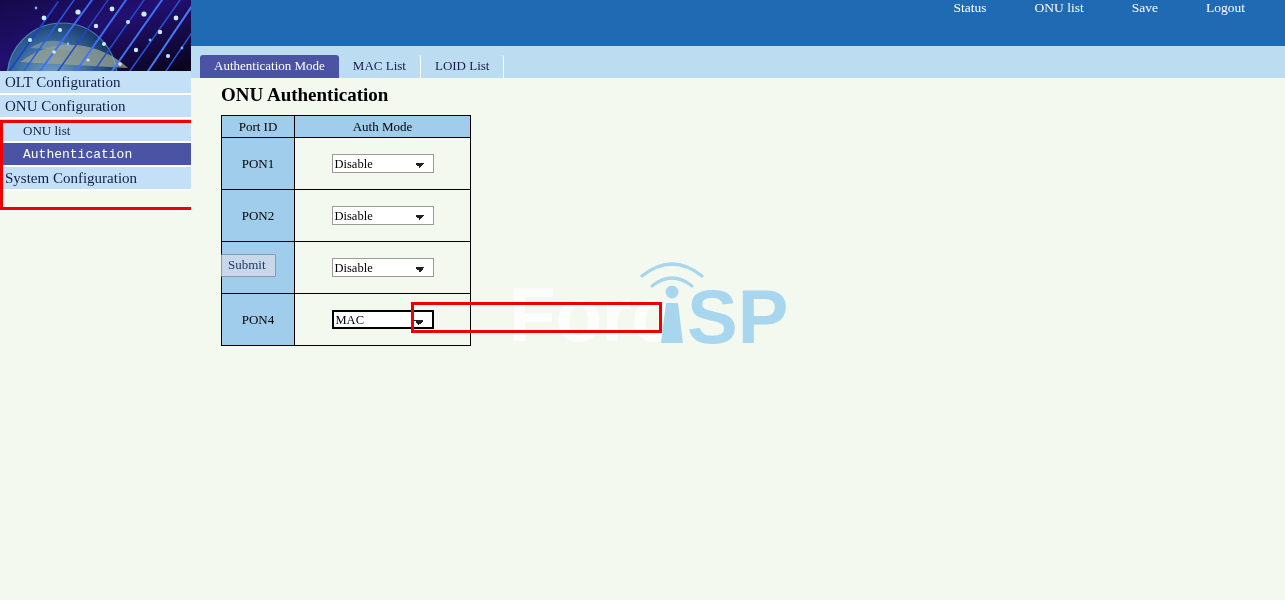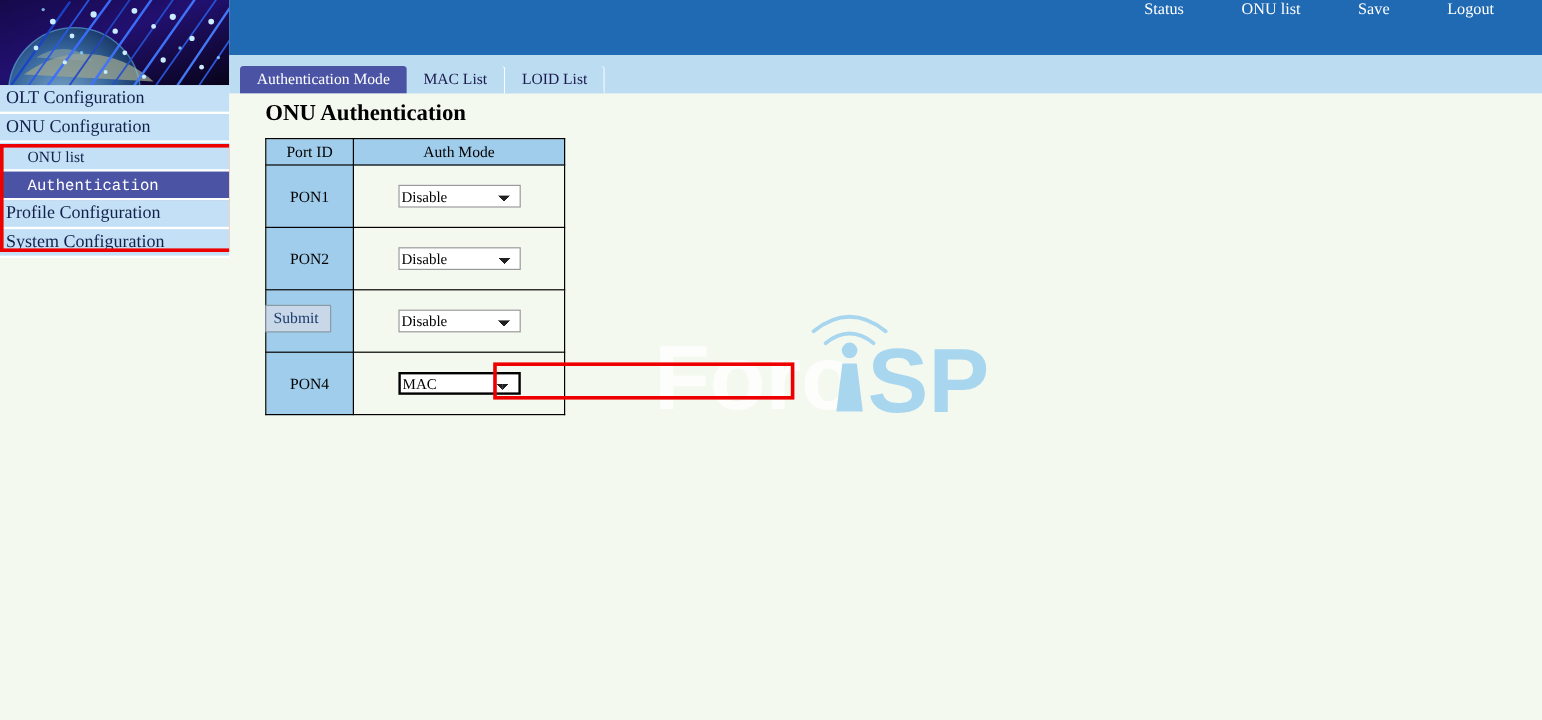--- a/index.html
+++ b/index.html
@@ -202,21 +202,20 @@
     cursor: pointer;
     border-radius: 1px;
   }
 
   
   .watermark {
     position: absolute;
     left: 318px; top: 175px;
     width: 300px; height: 115px;
     pointer-events: none;
-    margin-left: 36px;
   }
 </style>
 </head>
 <body>
 
 <div class="page">
 
   <div class="banner">
     <svg width="191" height="71" viewBox="0 0 191 71">
       <defs>
@@ -296,21 +295,20 @@
     <div class="tab active">Authentication Mode</div>
     <div class="tab">MAC List</div>
     <div class="tab">LOID List</div>
   </div>
 
   <div class="sidebar">
     <div class="menu-item">OLT Configuration</div>
     <div class="menu-item">ONU Configuration</div>
     <div class="menu-item sub">ONU list</div>
     <div class="menu-item sub active">Authentication</div>
-    <div class="menu-item">Profile Configuration</div>
     <div class="menu-item">System Configuration</div>
   </div>
 
   <div class="ann-sidebar"></div>
 
   <div class="content">
 
     <div class="watermark">
       <svg width="300" height="115" viewBox="0 0 300 115">
         <text x="0" y="88" font-family="Liberation Sans, sans-serif" font-size="76" font-weight="bold" fill="#ffffff" opacity="0.85">Foro</text>

